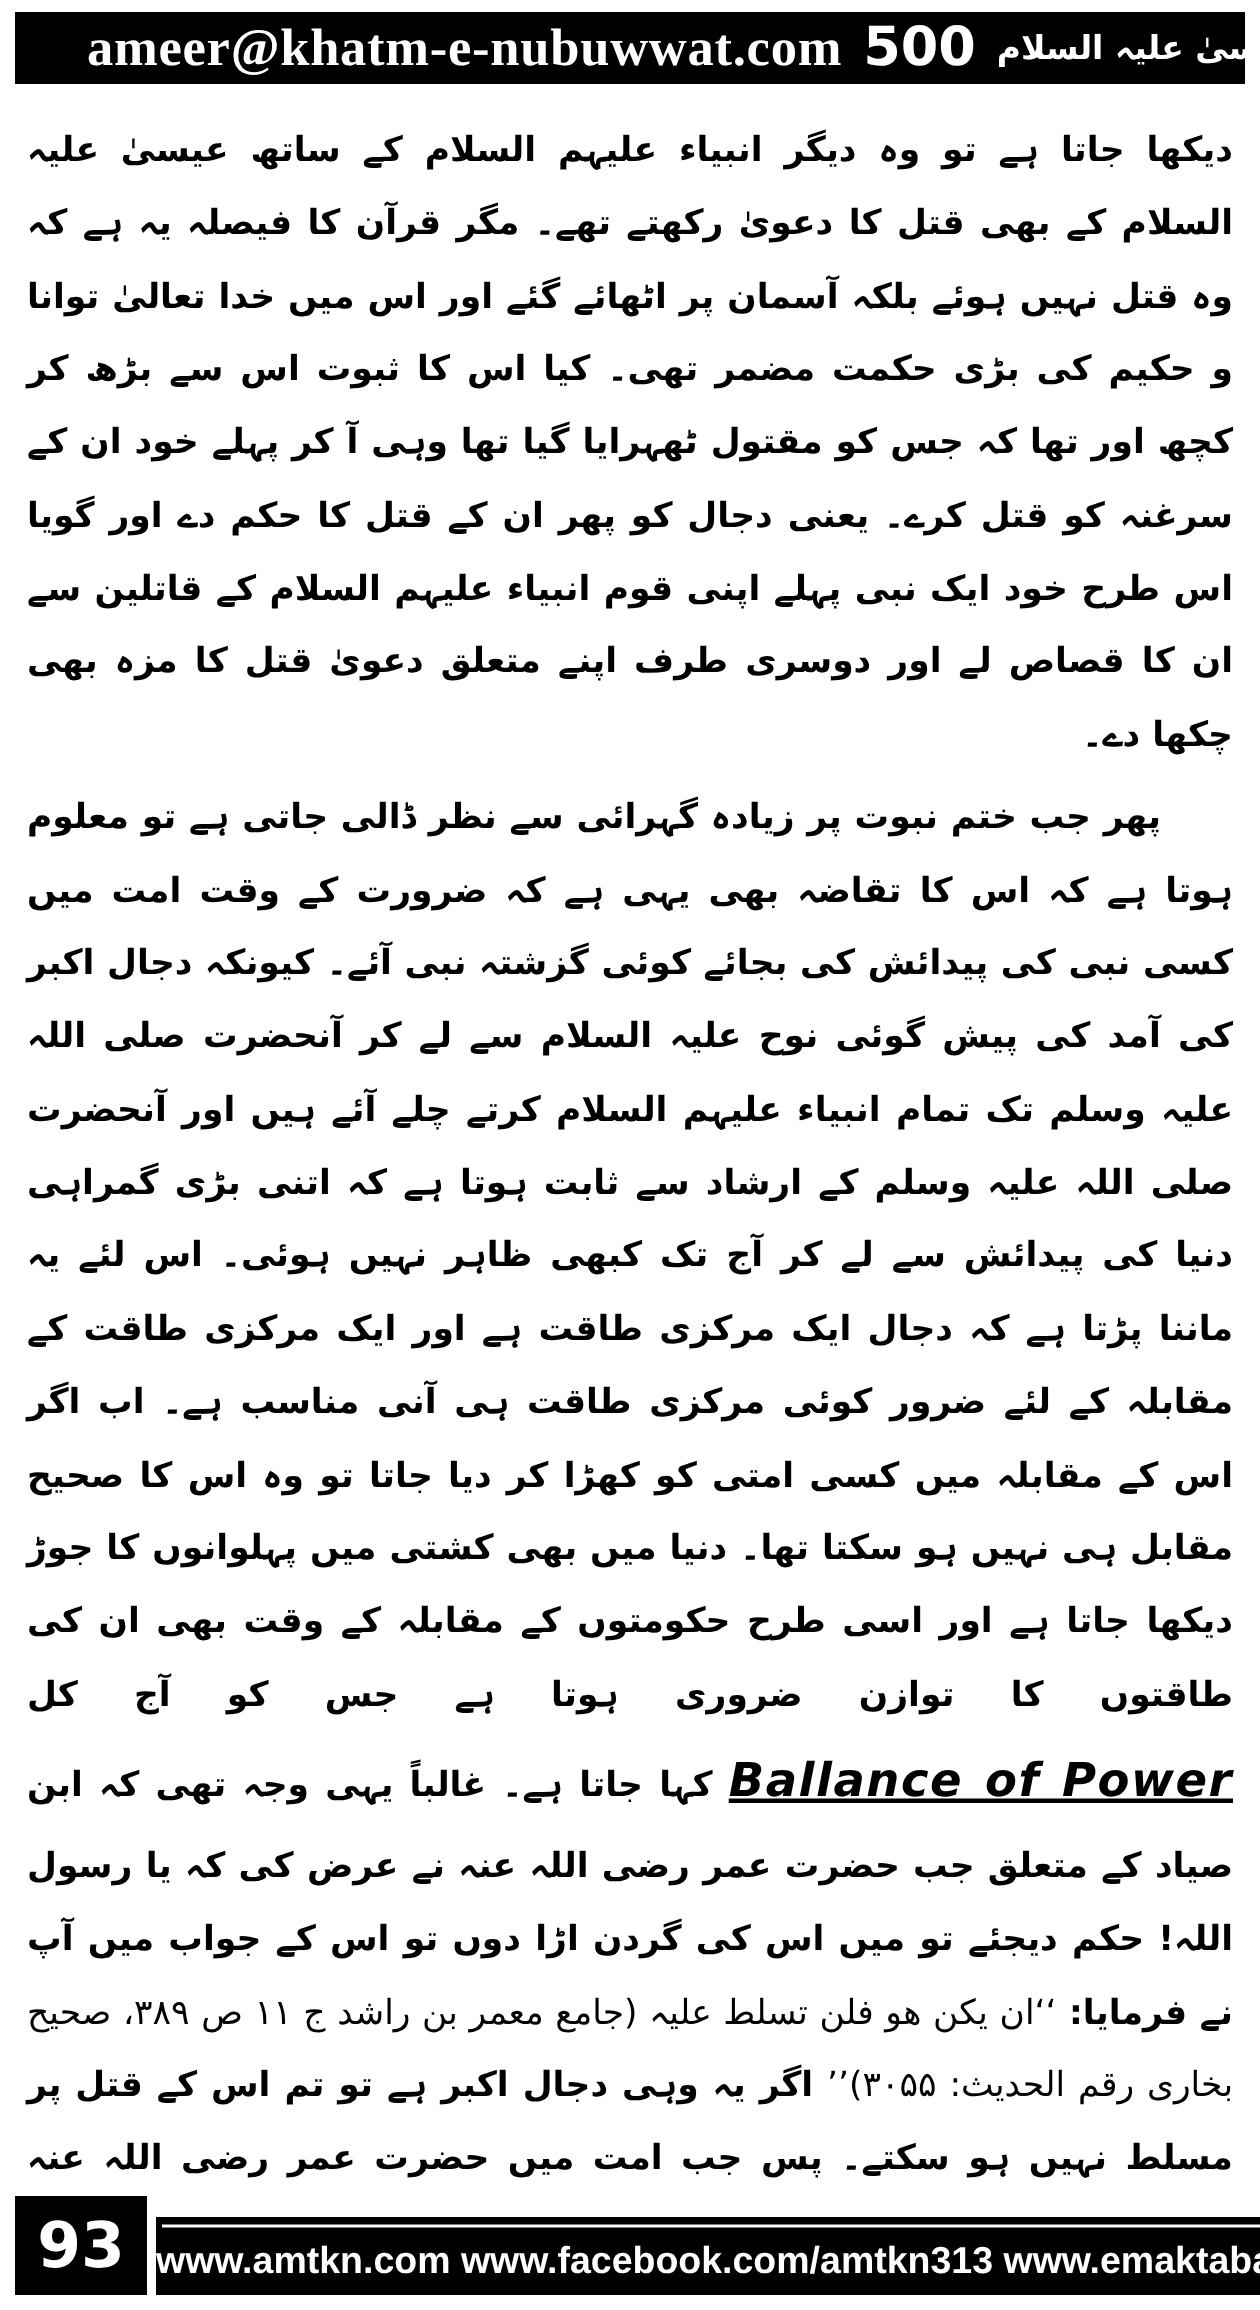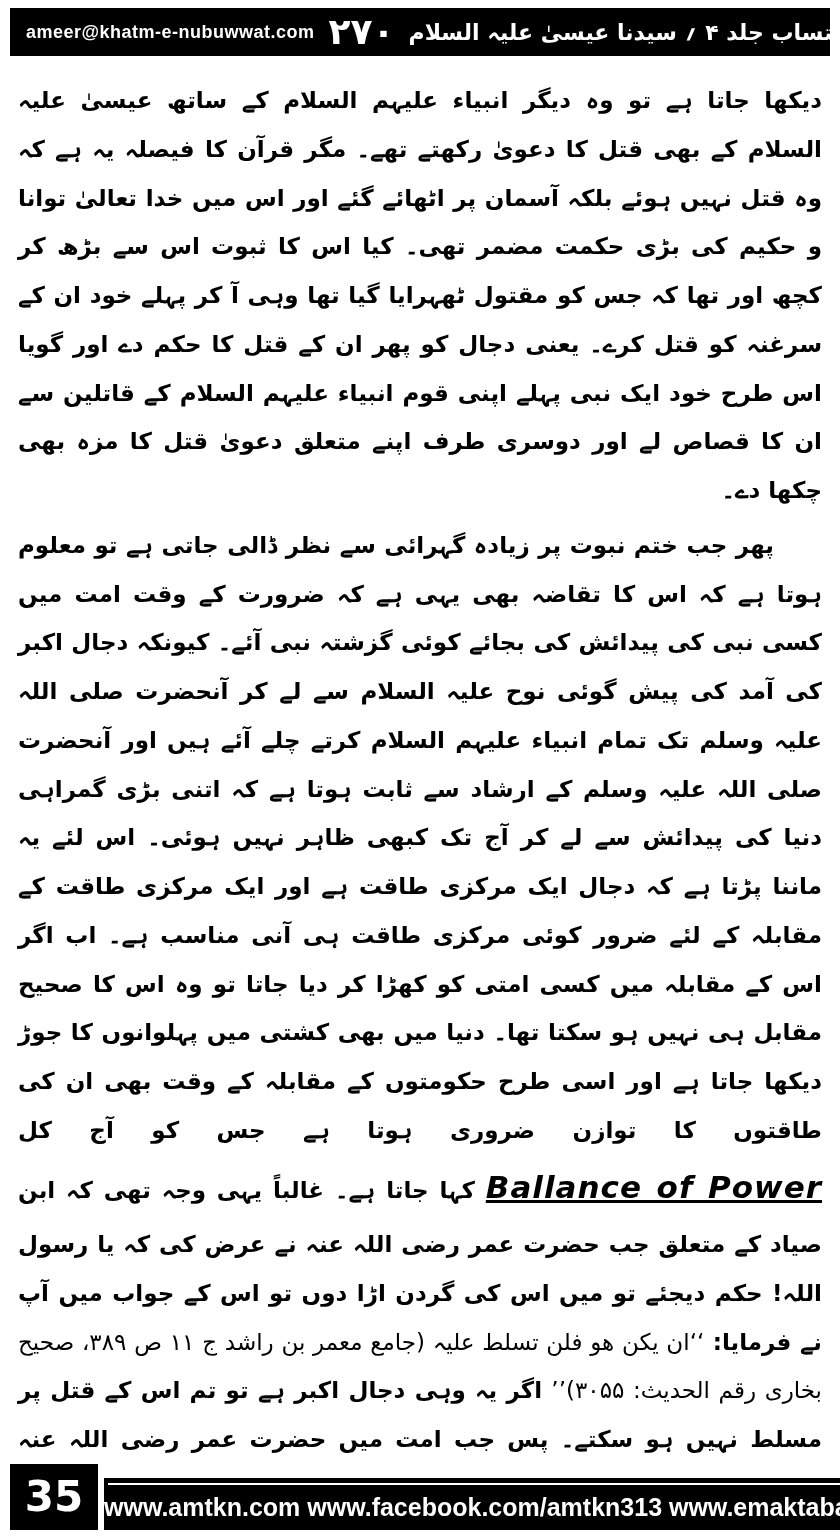--- a/index.html
+++ b/index.html
@@ -9,22 +9,22 @@
     padding:8px 10px 10px;display:flex;flex-direction:column;
     font-family:"DejaVu Sans",sans-serif;overflow:hidden;
   }
   
   .topbar{
     background:#000;color:#fff;flex:0 0 auto;
     display:flex;align-items:center;justify-content:space-between;
     padding:4px 16px;height:48px;box-sizing:border-box;
   }
   .email{
-    font-family:Liberation Sans, sans-serif;font-weight:bold;
-    font-size:18px;letter-spacing:.5px;white-space:nowrap;
+    font-family:Liberation Serif, serif;font-weight:bold;
+    font-size:35px;letter-spacing:.5px;white-space:nowrap;margin-left:32px;
   }
   .page-num-urdu{
     font-size:36px;font-weight:bold;direction:rtl;line-height:1;
     padding:0 14px;
   }
   .title{
     font-size:22px;font-weight:bold;direction:rtl;white-space:nowrap;
   }
   
   .body-text{
@@ -65,31 +65,31 @@
     font-size:25px;white-space:nowrap;padding-top:6px;
   }
 </style>
 </head>
 <body>
 
 <div class="page">
 
   <header class="topbar">
     <span class="email">ameer@khatm-e-nubuwwat.com</span>
-    <span class="page-num-urdu">۲۷۰</span>
+    <span class="page-num-urdu">500</span>
     <span class="title">احتساب جلد ۴ ؍ سیدنا عیسیٰ علیہ السلام</span>
   </header>
 
   <main class="body-text">
     <p class="para">دیکھا جاتا ہے تو وہ دیگر انبیاء علیہم السلام کے ساتھ عیسیٰ علیہ السلام کے بھی قتل کا دعویٰ رکھتے تھے۔ مگر قرآن کا فیصلہ یہ ہے کہ وہ قتل نہیں ہوئے بلکہ آسمان پر اٹھائے گئے اور اس میں خدا تعالیٰ توانا و حکیم کی بڑی حکمت مضمر تھی۔ کیا اس کا ثبوت اس سے بڑھ کر کچھ اور تھا کہ جس کو مقتول ٹھہرایا گیا تھا وہی آ کر پہلے خود ان کے سرغنہ کو قتل کرے۔ یعنی دجال کو پھر ان کے قتل کا حکم دے اور گویا اس طرح خود ایک نبی پہلے اپنی قوم انبیاء علیہم السلام کے قاتلین سے ان کا قصاص لے اور دوسری طرف اپنے متعلق دعویٰ قتل کا مزہ بھی چکھا دے۔</p>
     <p class="para indent">
       <span>پھر جب ختم نبوت پر زیادہ گہرائی سے نظر ڈالی جاتی ہے تو معلوم ہوتا ہے کہ اس کا تقاضہ بھی یہی ہے کہ ضرورت کے وقت امت میں کسی نبی کی پیدائش کی بجائے کوئی گزشتہ نبی آئے۔ کیونکہ دجال اکبر کی آمد کی پیش گوئی نوح علیہ السلام سے لے کر آنحضرت صلی اللہ علیہ وسلم تک تمام انبیاء علیہم السلام کرتے چلے آئے ہیں اور آنحضرت صلی اللہ علیہ وسلم کے ارشاد سے ثابت ہوتا ہے کہ اتنی بڑی گمراہی دنیا کی پیدائش سے لے کر آج تک کبھی ظاہر نہیں ہوئی۔ اس لئے یہ ماننا پڑتا ہے کہ دجال ایک مرکزی طاقت ہے اور ایک مرکزی طاقت کے مقابلہ کے لئے ضرور کوئی مرکزی طاقت ہی آنی مناسب ہے۔ اب اگر اس کے مقابلہ میں کسی امتی کو کھڑا کر دیا جاتا تو وہ اس کا صحیح مقابل ہی نہیں ہو سکتا تھا۔ دنیا میں بھی کشتی میں پہلوانوں کا جوڑ دیکھا جاتا ہے اور اسی طرح حکومتوں کے مقابلہ کے وقت بھی ان کی طاقتوں کا توازن ضروری ہوتا ہے جس کو آج کل </span><span class="english">Ballance of Power</span><span> کہا جاتا ہے۔ غالباً یہی وجہ تھی کہ ابن صیاد کے متعلق جب حضرت عمر رضی اللہ عنہ نے عرض کی کہ یا رسول اللہ! حکم دیجئے تو میں اس کی گردن اڑا دوں تو اس کے جواب میں آپ نے فرمایا: </span><span class="quote">‘‘ان یکن ھو فلن تسلط علیہ (جامع معمر بن راشد ج ۱۱ ص ۳۸۹، صحیح بخاری رقم الحدیث: ۳۰۵۵)’’</span><span> اگر یہ وہی دجال اکبر ہے تو تم اس کے قتل پر مسلط نہیں ہو سکتے۔ پس جب امت میں حضرت عمر رضی اللہ عنہ جیسا بھی اس کو قتل نہ کر سکے تو اب دوسرا کون اس کا قاتل ہو سکتا ہے۔ اس لئے ضروری ٹھہرا کہ اس کا قاتل کوئی نبی ہو۔ پس جب نبی کی ضرورت کے وقت بھی اس امت میں سے کسی کو نبی نہیں بنایا گیا بلکہ ان ہی گزشتہ انبیاء علیہم السلام ہی میں سے ایک نبی کو لا کر کھڑا کیا گیا تو فرمائیے کہ ختم نبوت کا مسئلہ اب کتنا واضح ہو گیا۔ گویا آج تک ختم نبوت کا ثبوت صرف علمی تھا اور اس وقت تاریخ اور مشاہدہ سے بھی اس کا ثبوت ہو گیا۔ کیونکہ جب ضرورت کے وقت پھر انبیاء سابقین</span>
     </p>
   </main>
 
   <footer class="bottombar">
-    <div class="page-num-box">35</div>
+    <div class="page-num-box">93</div>
     <div class="links-bar">
       <span class="links">www.amtkn.com www.facebook.com/amtkn313 www.emaktaba.info</span>
     </div>
   </footer>
 
 </div>
 
 </body></html>

